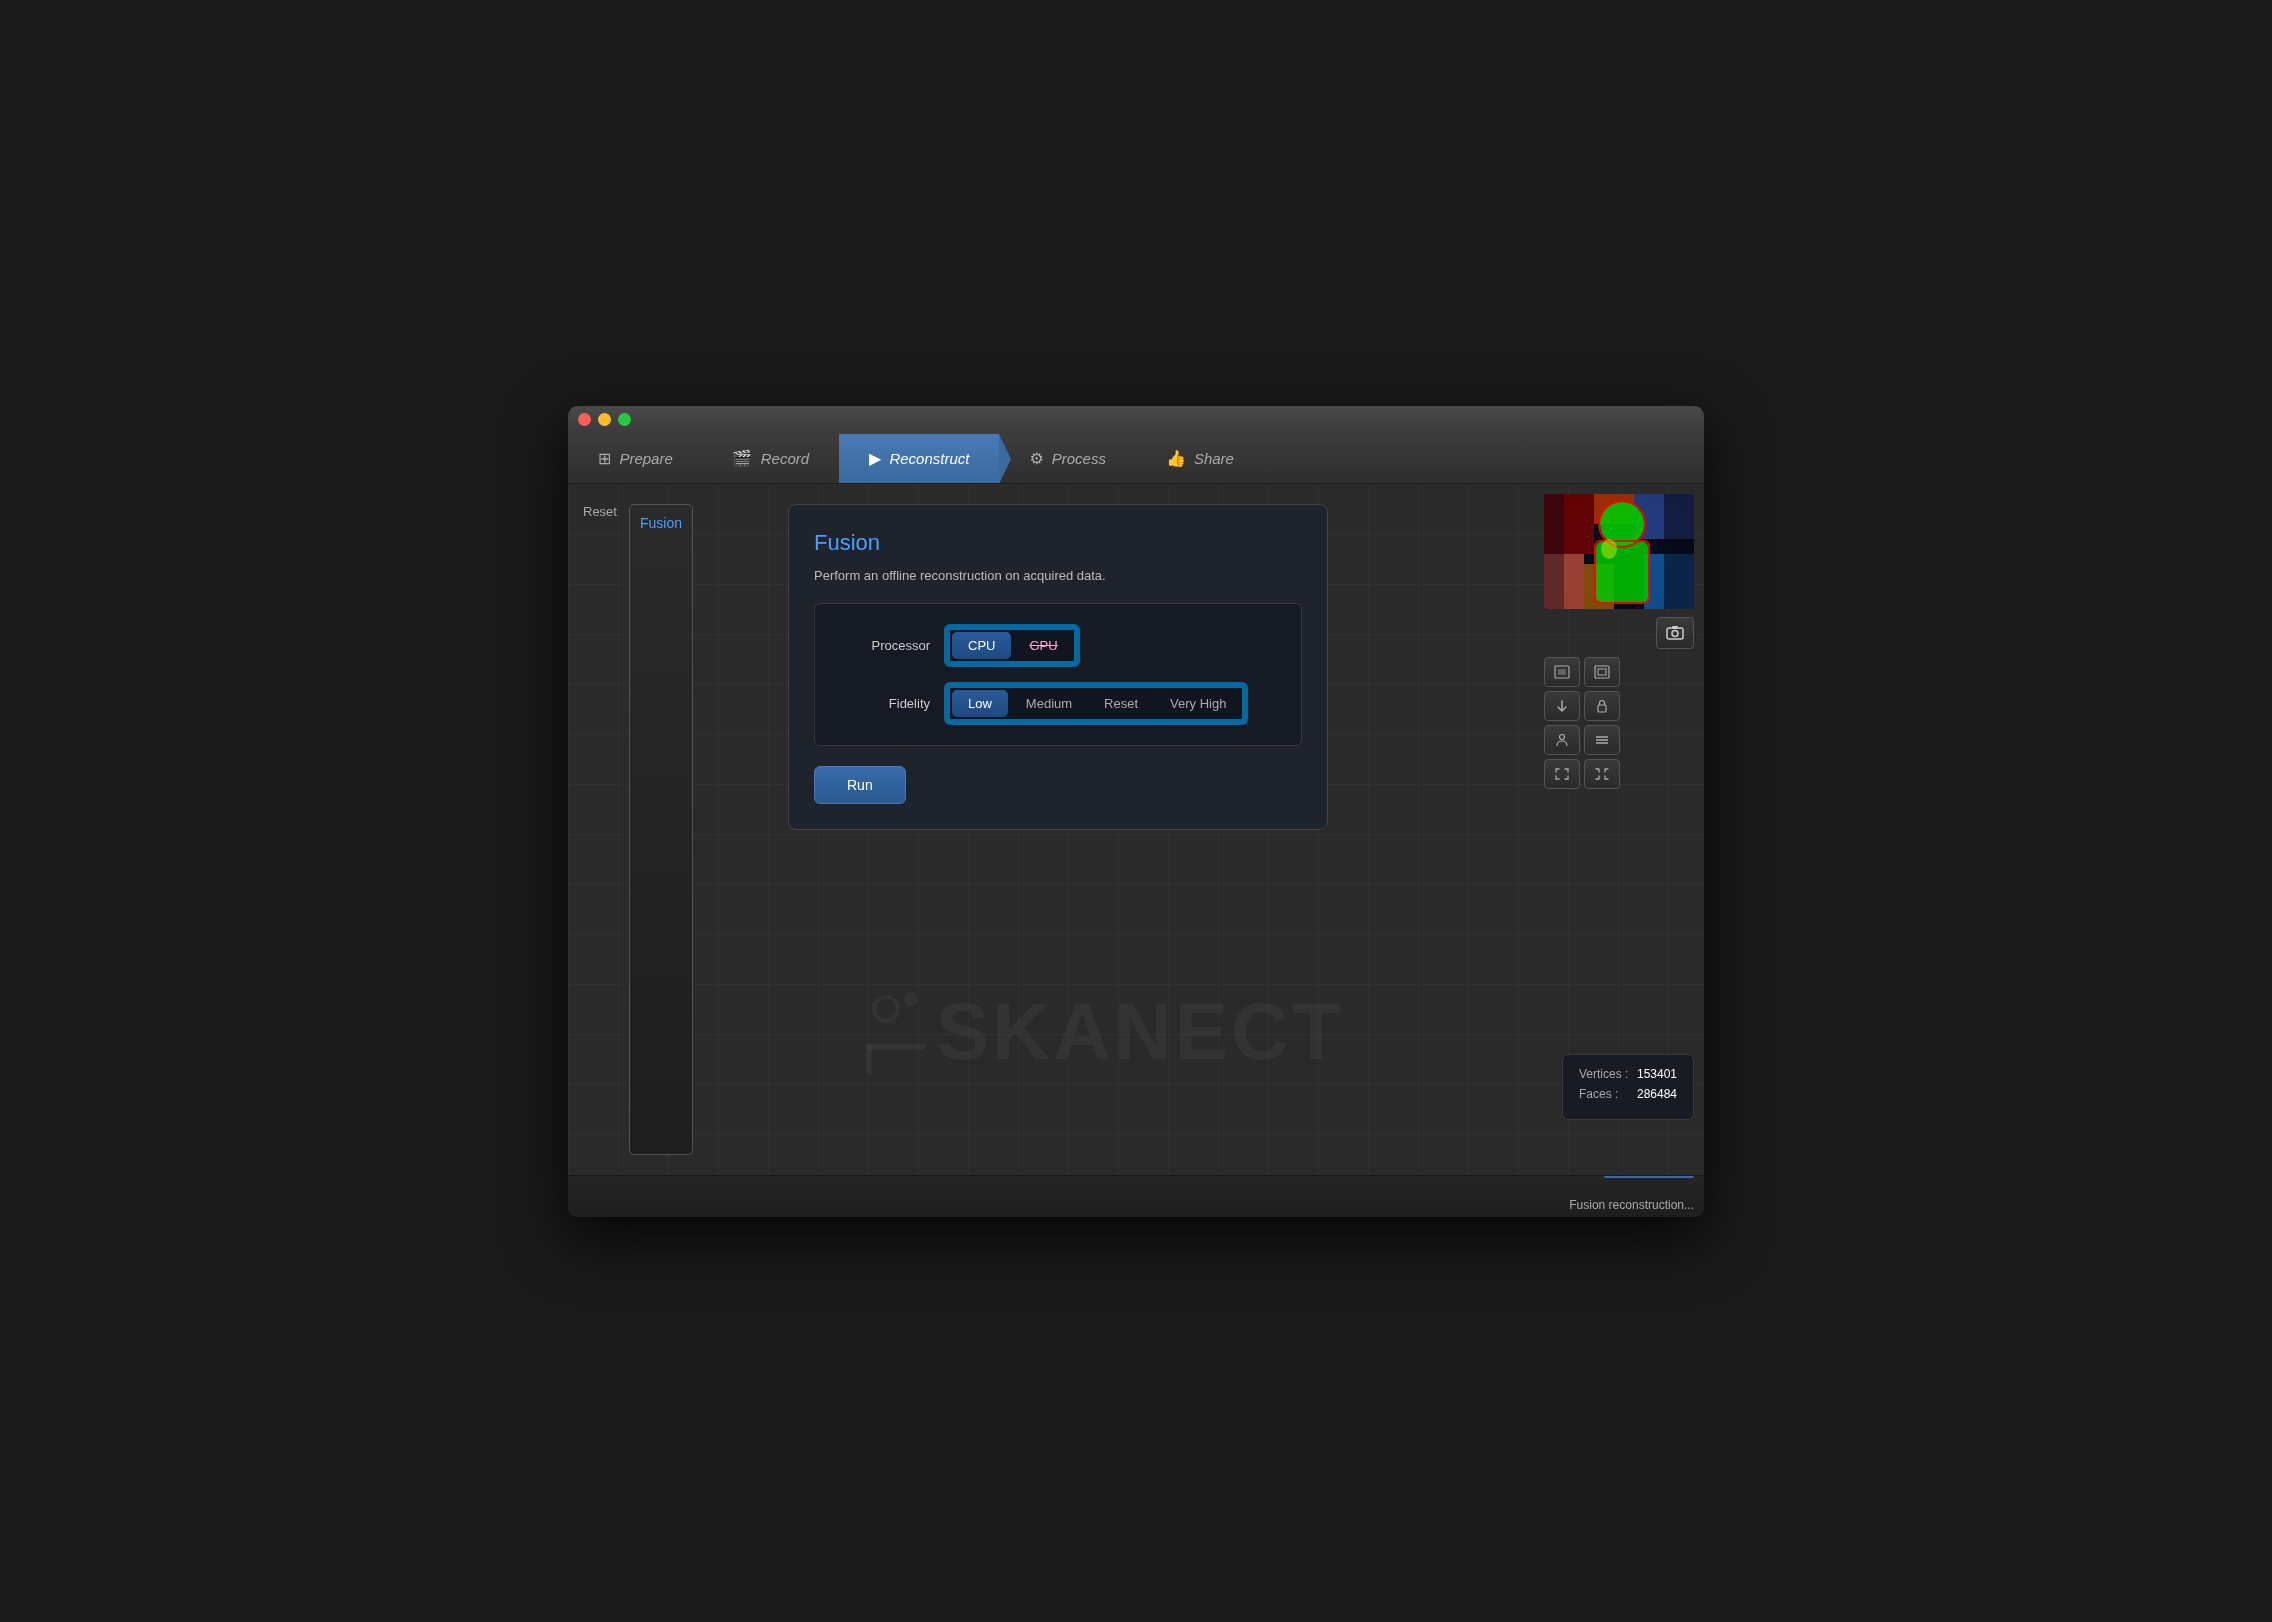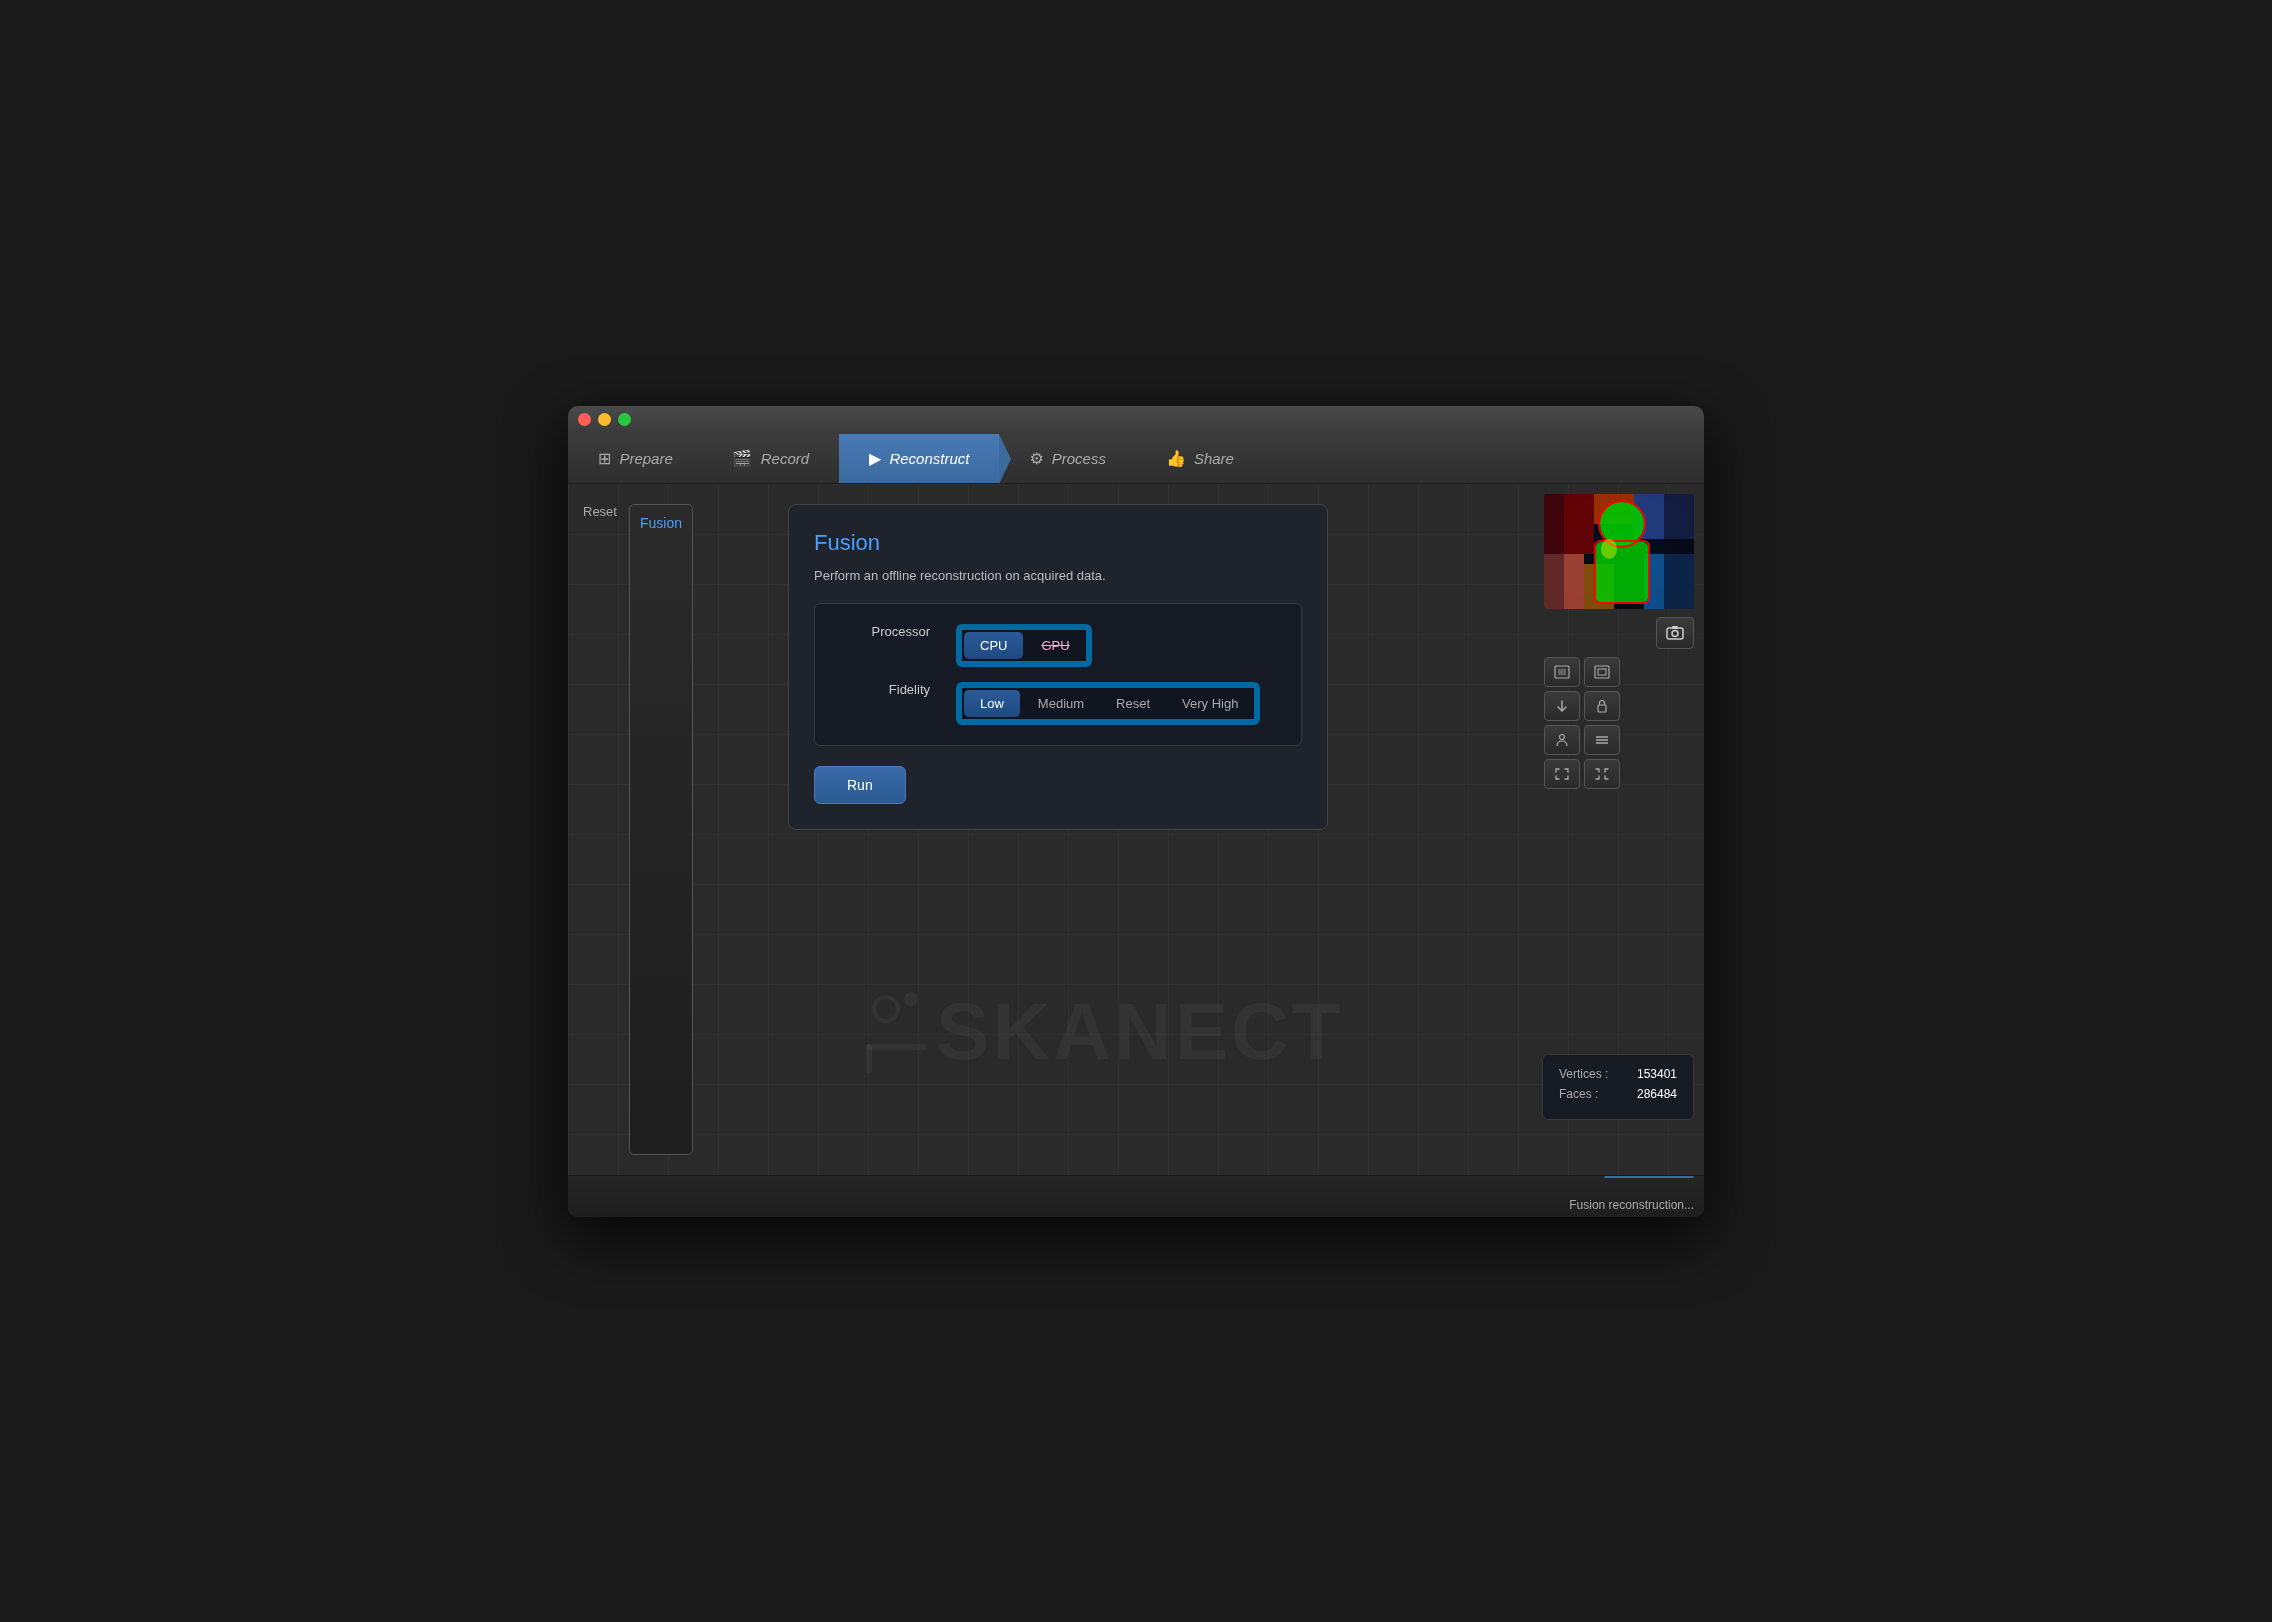--- a/index.html
+++ b/index.html
@@ -155,22 +155,22 @@
 
     .options-card {
       background: rgba(20, 25, 35, 0.9);
       border: 1px solid #3a3a3a;
       border-radius: 6px;
       padding: 20px 25px;
       margin-bottom: 20px;
     }
     .option-row {
       display: flex;
-      align-items: flex-start;
-      gap: 26px;
+      align-items: center;
+      gap: 14px;
       margin-bottom: 15px;
     }
     .option-row:last-child { margin-bottom: 0; }
     .option-label {
       color: #ccc;
       font-size: 13px;
       width: 90px;
       text-align: right;
     }
     .toggle-group {
@@ -264,21 +264,21 @@
 
     
     .stats-panel {
       position: absolute;
       bottom: 55px;
       right: 10px;
       background: rgba(20,25,35,0.9);
       border: 1px solid #3a3a3a;
       border-radius: 6px;
       padding: 12px 16px;
-      width: 152px;
+      width: 132px;
       z-index: 5;
     }
     .stat-row {
       display: flex;
       justify-content: space-between;
       margin-bottom: 6px;
       font-size: 12px;
     }
     .stat-label { color: #aaa; }
     .stat-value { color: #fff; font-weight: 500; }

